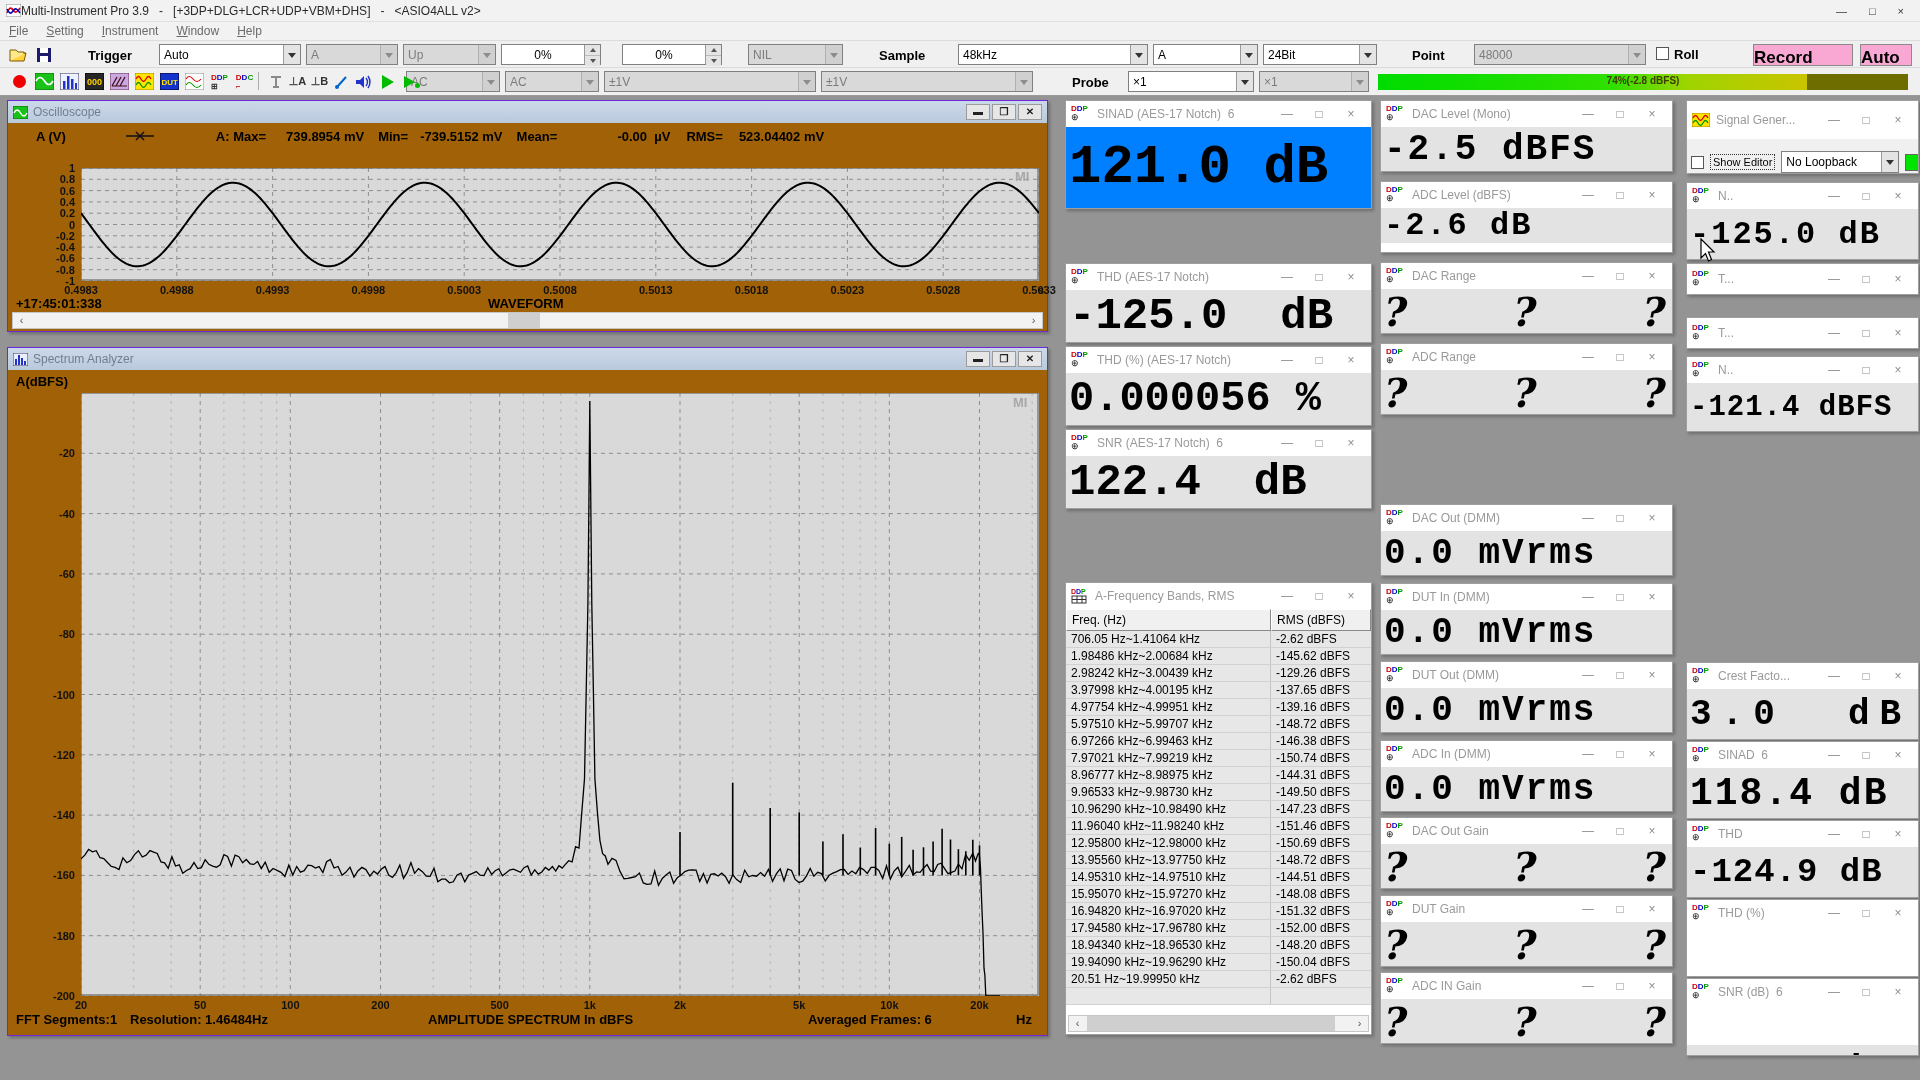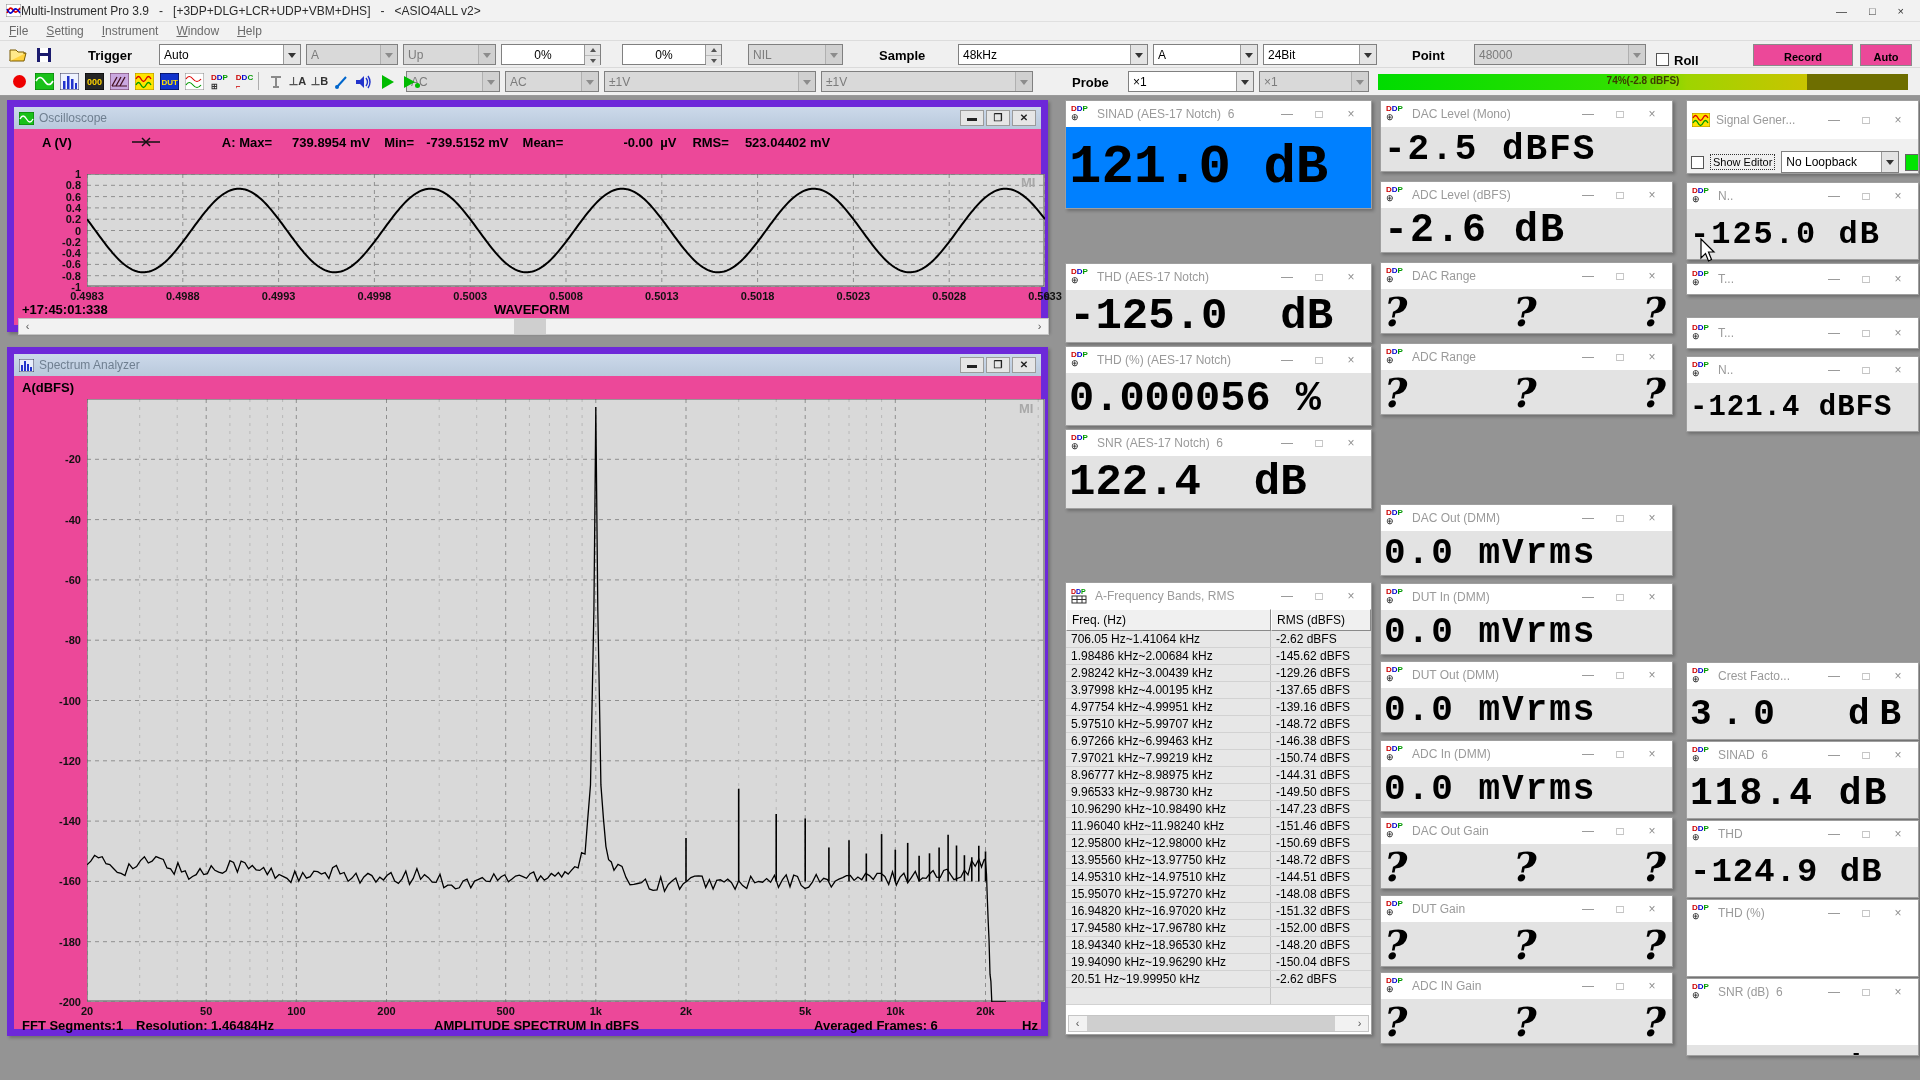--- a/index.html
+++ b/index.html
@@ -34,34 +34,34 @@
   .combo.dis .txt { color:#7c7c7c; }
   .combo.dis .btn { background:#d0d0d0; border-left-color:#b0b0b0; }
   .combo.dis .arr { border-top-color:#8c8c8c; }
   .spin { position:absolute; top:3px; height:21px; border:1px solid #808080; background:#fff; display:flex; }
   .spin .txt { flex:1; text-align:center; padding-top:3px; font-size:12px; }
   .spin .ud { width:16px; display:flex; flex-direction:column; border-left:1px solid #9a9a9a; }
   .spin .u,.spin .d { flex:1; background:#e4e4e4; display:flex; align-items:center; justify-content:center; border-bottom:1px solid #bbb; }
   .spin .d { border-bottom:none; }
   .uarr { width:0;height:0;border:3px solid transparent;border-bottom:4px solid #555; margin-bottom:3px;}
   .darr { width:0;height:0;border:3px solid transparent;border-top:4px solid #555; margin-top:3px;}
-  .tb-btn { position:absolute; top:3px; height:22px; background:#ec4899; border:1px solid #8a8a8a;
-    font-size:11px; font-weight:bold; text-align:center; padding-top:3px; }
-  .chk { position:absolute; top:12px; display:flex; gap:5px; align-items:flex-start; font-size:13px; font-weight:bold; }
+  .tb-btn { position:absolute; top:3px; height:22px; background:#f9a8d4; border:1px solid #8a8a8a;
+    font-size:17px; font-weight:bold; text-align:left; padding-top:3px; }
+  .chk { position:absolute; top:6px; display:flex; gap:5px; align-items:flex-start; font-size:13px; font-weight:bold; }
   .chk .box { width:13px; height:13px; background:#fff; border:1px solid #555; }
   .tico { position:absolute; top:2px; width:23px; height:23px; display:flex; align-items:center;
     justify-content:center; }
   .tsep { position:absolute; top:4px; width:1px; height:18px; background:#adadad; }
   .lvl { position:absolute; top:6px; height:16px; background:#6e6e00; overflow:hidden; }
   .lvl .fill { position:absolute; left:0; top:0; bottom:0;
     background:linear-gradient(to right,#00dc00 0%,#30e000 55%,#9ed400 72%,#c9c400 100%); }
   .lvl .cap { position:absolute; left:0; right:0; top:1px; text-align:center;
     font-size:10px; font-weight:bold; color:#3c3c00; }
   
-  .panel { position:absolute; background:#ec4899; border:7px solid #6d28d9; box-shadow:2px 2px 3px rgba(0,0,0,.25); }
+  .panel { position:absolute; background:#a16207; border:1px solid #6d28d9; box-shadow:2px 2px 3px rgba(0,0,0,.25); }
   .ptitle { height:22px; background:linear-gradient(#ccd9ea,#b9c9dc); display:flex; align-items:center;
     padding:0 5px; gap:5px; color:#6f7f90; font-size:12px; }
   .pbtns { margin-left:auto; display:flex; gap:2px; }
   .pbtn { width:24px; height:16px; background:#e6e6e6; border:1px solid #9b9b9b;
     font-size:10px; line-height:14px; text-align:center; color:#222; font-weight:bold; }
   .stats { height:26px; display:flex; align-items:center; font-size:13px; font-weight:bold; white-space:pre; }
   .ylab,.xlab { position:absolute; font-size:11px; font-weight:bold; color:#111; }
   .ylab { text-align:right; width:36px; }
   .xlab { text-align:center; width:60px; }
   .foot { position:absolute; font-size:13px; font-weight:bold; white-space:pre; }
@@ -759,21 +759,21 @@
     <div class="mtitle" style="height: 26px;">
       <span class="ddp">
         <span class="r1"><b style="color:#c00">D</b><b style="color:#00c">D</b><b style="color:#090">P</b></span>
         <span class="r2">⊕</span>
       </span>
       <span class="tt">ADC Level (dBFS)</span>
       <span class="mbtn">—</span>
       <span class="mbtn">□</span>
       <span class="mbtn">×</span>
     </div>
-    <div class="mval" style="height: 44px; font-size: 40px; letter-spacing: 2px;">-2.6 dB</div>
+    <div class="mval" style="height: 35px; font-size: 32px; letter-spacing: 2px;">-2.6 dB</div>
   </div>
 <div class="mwin" style="left: 1380px; top: 262px; width: 293px; height: 72px;">
     <div class="mtitle" style="height: 26px;">
       <span class="ddp">
         <span class="r1"><b style="color:#c00">D</b><b style="color:#00c">D</b><b style="color:#090">P</b></span>
         <span class="r2">⊕</span>
       </span>
       <span class="tt">DAC Range</span>
       <span class="mbtn">—</span>
       <span class="mbtn">□</span>

